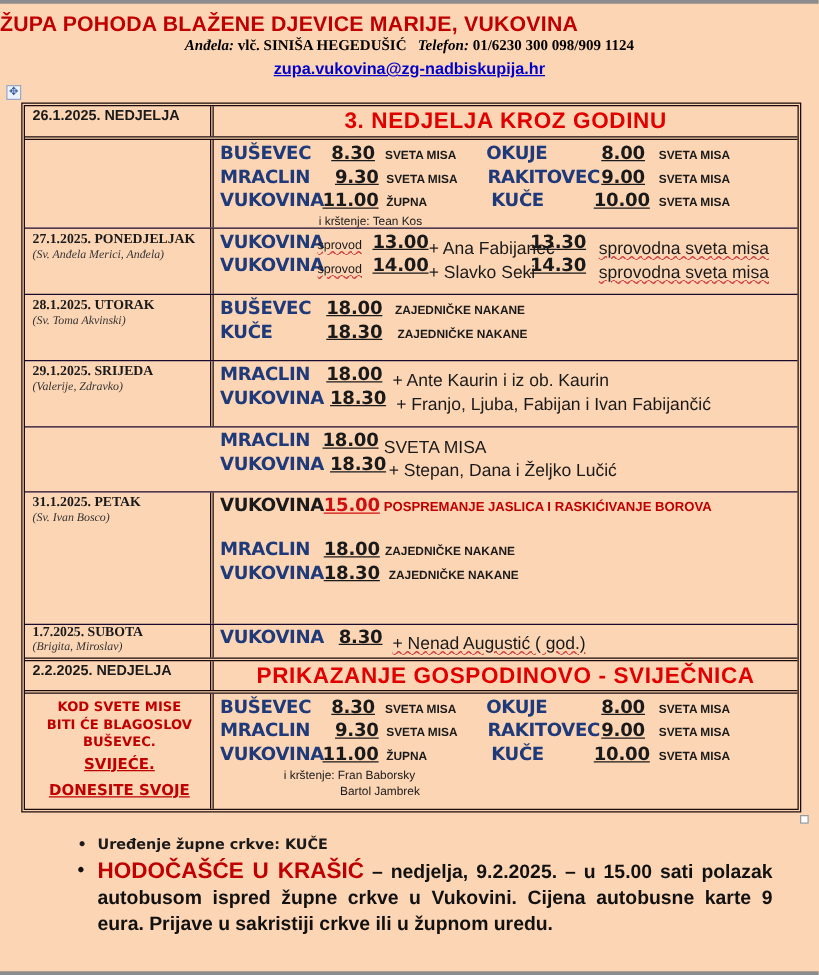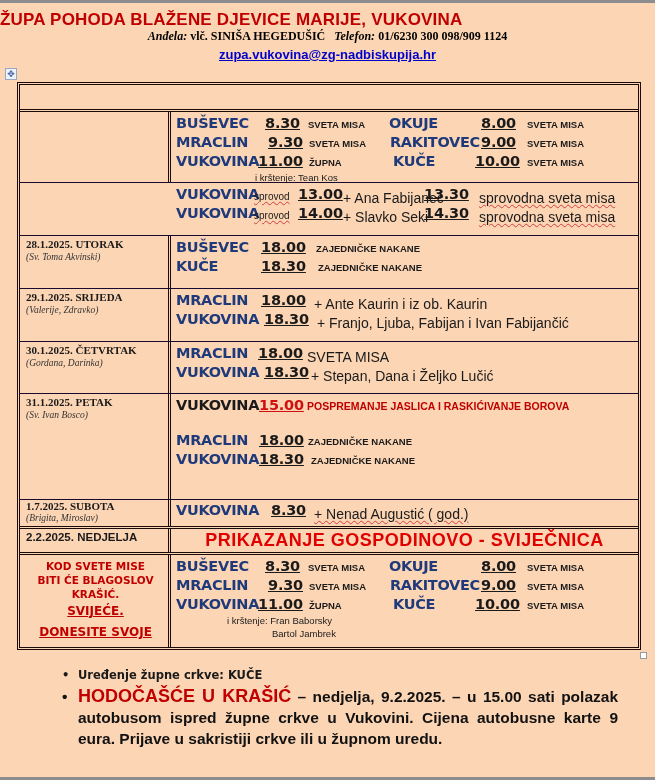--- a/index.html
+++ b/index.html
@@ -83,20 +83,28 @@
   <span>vlč. SINIŠA  HEGEDUŠIĆ</span>&nbsp;&nbsp;
   <i>Telefon:</i>
   <span>01/6230 300    098/909 1124</span>
 </div>
 <div class="hdr-mail">zupa.vukovina@zg-nadbiskupija.hr</div>
 
 <div class="move-handle">✥</div>
 
 <div class="tbl">
 
+  <div class="row" style="top:0;height:24px;">
+    <div class="cell-l dbl">
+      <div class="date sans">26.1.2025.  NEDJELJA</div>
+    </div>
+    <div class="cell-r">
+      <div class="big-red">3.  NEDJELJA KROZ  GODINU</div>
+    </div>
+  </div>
 
   <div class="row dsep" style="top:24px;height:73px;">
     <div class="cell-l dbl"></div>
     <div class="cell-r">
       <div class="line" style="top:3px;left:0;width:470px;">
         <span class="place" style="left:5px">BUŠEVEC</span>
         <span class="time" style="left:94px">8.30</span>
         <span class="note" style="left:137px">SVETA MISA</span>
         <span class="place" style="left:218px">OKUJE</span>
         <span class="time" style="left:310px">8.00</span>
@@ -116,20 +124,24 @@
         <span class="note" style="left:138px">ŽUPNA</span>
         <span class="place" style="left:222px">KUČE</span>
         <span class="time" style="left:304px">10.00</span>
         <span class="note" style="left:356px">SVETA MISA</span>
       </div>
       <div class="small" style="left:84px;top:60px;">i krštenje: Tean  Kos</div>
     </div>
   </div>
 
   <div class="row sep" style="top:97px;height:53px;">
+    <div class="cell-l dbl">
+      <div class="date">27.1.2025.  PONEDJELJAK</div>
+      <div class="saint">(Sv. Anđela Merici, Anđela)</div>
+    </div>
     <div class="cell-r">
       <div class="line" style="top:3px;left:0;width:470px;">
         <span class="place" style="left:5px">VUKOVINA</span>
         <span class="sprovod" style="left:83px">sprovod</span>
         <span class="time" style="left:127px">13.00</span>
         <span class="note light" style="left:172px">+ Ana  Fabijanec</span>
         <span class="time" style="left:253px">13.30</span>
         <span class="note light wavy" style="left:308px">sprovodna  sveta  misa</span>
       </div>
       <div class="line" style="top:22px;left:0;width:470px;">
@@ -175,24 +187,20 @@
       </div>
       <div class="line" style="top:22px;left:0;width:470px;">
         <span class="place" style="left:5px">VUKOVINA</span>
         <span class="time" style="left:93px">18.30</span>
         <span class="note light" style="left:146px">+ Franjo, Ljuba, Fabijan i Ivan Fabijančić</span>
       </div>
     </div>
   </div>
 
   <div class="row sep" style="top:256px;height:52px;">
-    <div class="cell-l dbl">
-      <div class="date">30.1.2025.  ČETVRTAK</div>
-      <div class="saint">(Gordana, Darinka)</div>
-    </div>
     <div class="cell-r">
       <div class="line" style="top:3px;left:0;width:470px;">
         <span class="place" style="left:5px">MRACLIN</span>
         <span class="time" style="left:87px">18.00</span>
         <span class="note light" style="left:136px">SVETA MISA</span>
       </div>
       <div class="line" style="top:22px;left:0;width:470px;">
         <span class="place" style="left:5px">VUKOVINA</span>
         <span class="time" style="left:93px">18.30</span>
         <span class="note light" style="left:140px">+ Stepan, Dana i Željko Lučić</span>
@@ -245,21 +253,21 @@
     <div class="cell-r">
       <div class="big-red">PRIKAZANJE  GOSPODINOVO - SVIJEČNICA</div>
     </div>
   </div>
 
   <div class="row dsep" style="top:467px;height:95px;">
     <div class="cell-l dbl">
       <div class="candle-note">
         <div>KOD  SVETE  MISE</div>
         <div>BITI  ĆE  BLAGOSLOV</div>
-        <div>KRAŠIĆ.</div>
+        <div>BUŠEVEC.</div>
         <div class="u">SVIJEĆE.</div>
         <div class="u">DONESITE  SVOJE</div>
       </div>
     </div>
     <div class="cell-r">
       <div class="line" style="top:3px;left:0;width:470px;">
         <span class="place" style="left:5px">BUŠEVEC</span>
         <span class="time" style="left:94px">8.30</span>
         <span class="note" style="left:137px">SVETA MISA</span>
         <span class="place" style="left:218px">OKUJE</span>

